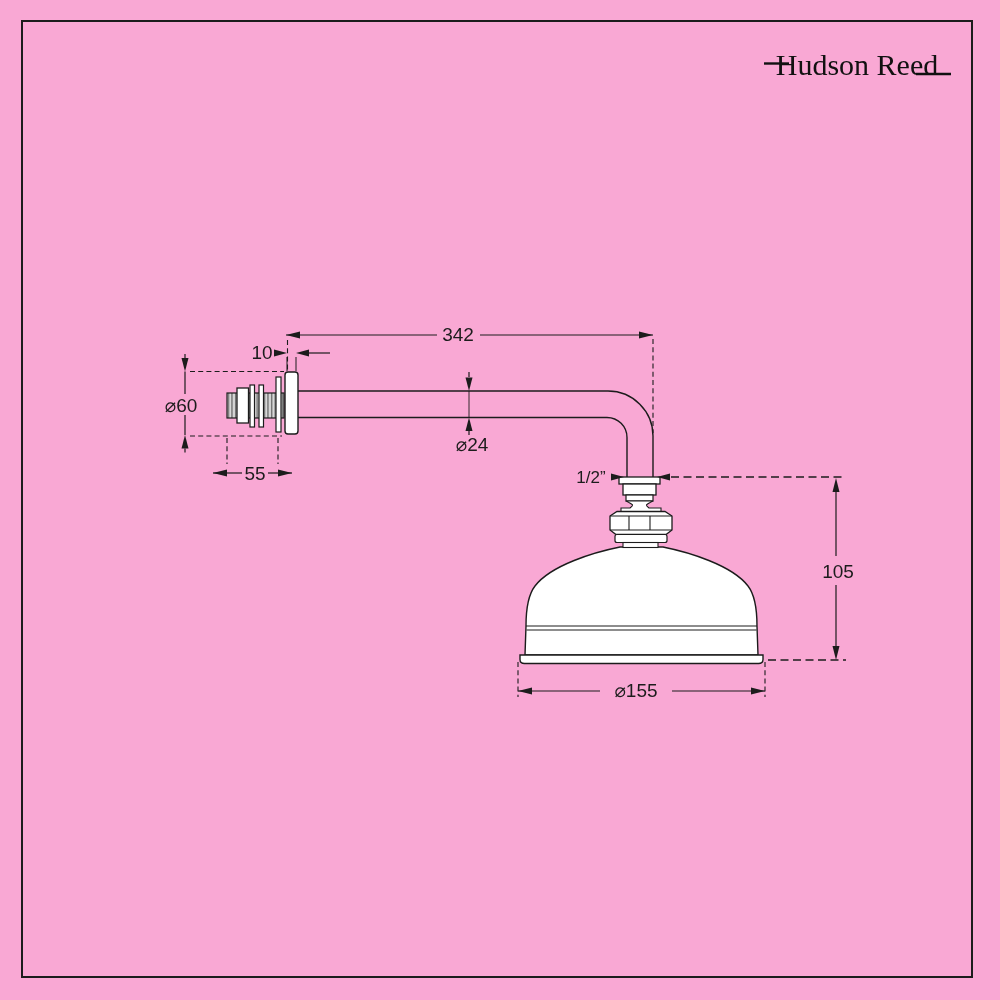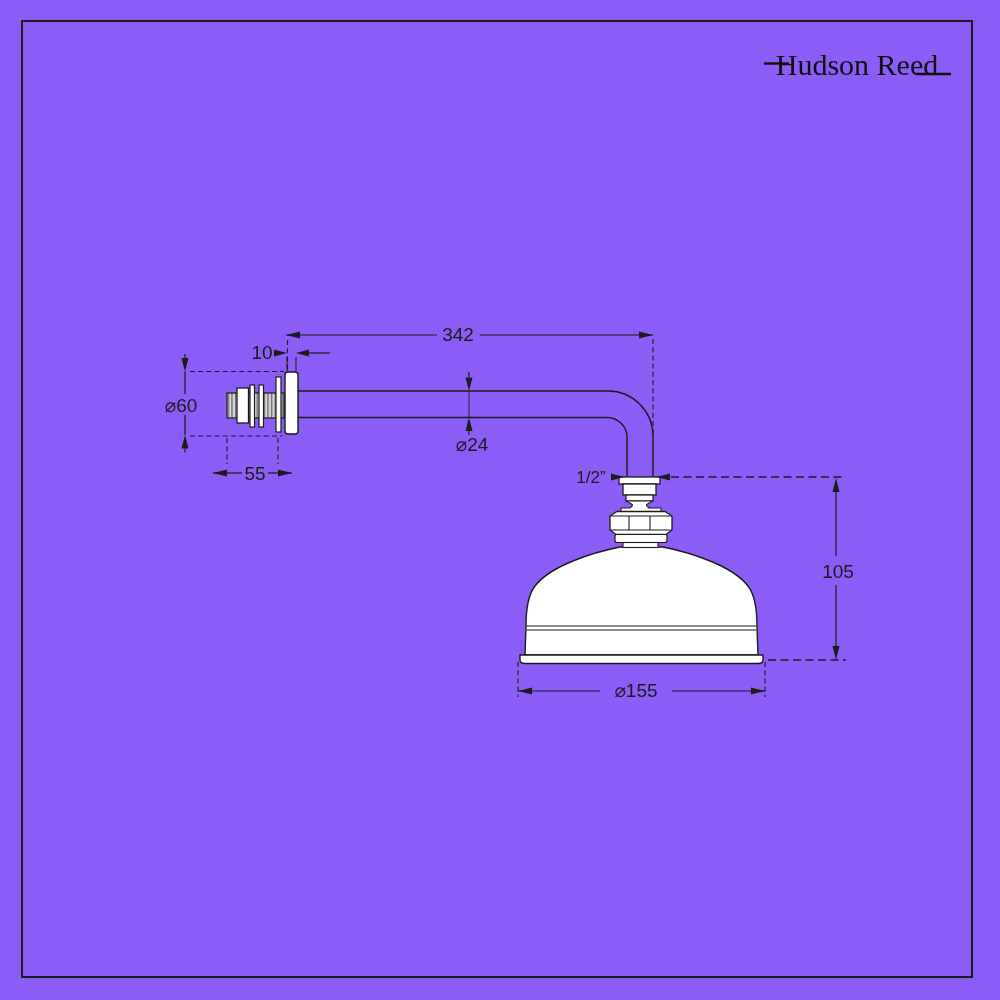--- a/index.html
+++ b/index.html
@@ -7,21 +7,21 @@
     padding: 0;
     background: #ffffff;
     width: 1000px;
     height: 1000px;
     font-family: "Liberation Sans", sans-serif;
   }
   .page {
     position: relative;
     width: 1000px;
     height: 1000px;
-    background: #8b5cf6;
+    background: #f9a8d4;
     overflow: hidden;
   }
   svg text {
     font-family: "Liberation Sans", sans-serif;
     fill: #1c1c1c;
   }
   svg text.logo {
     font-family: "Liberation Serif", serif;
     fill: #111111;
   }

